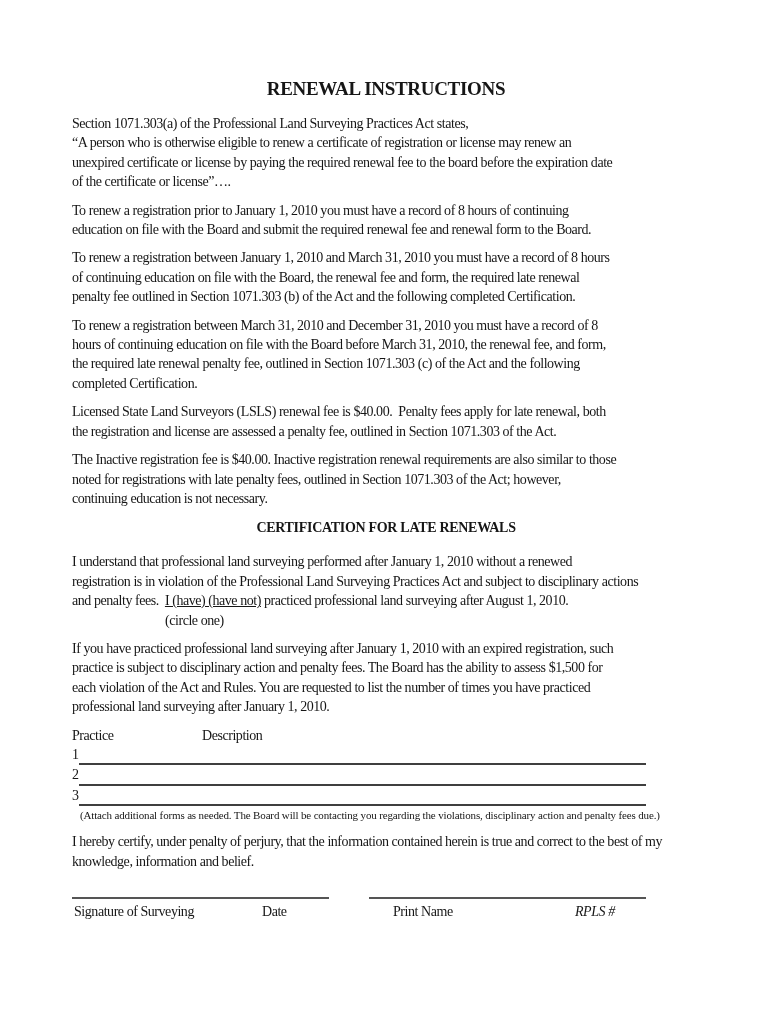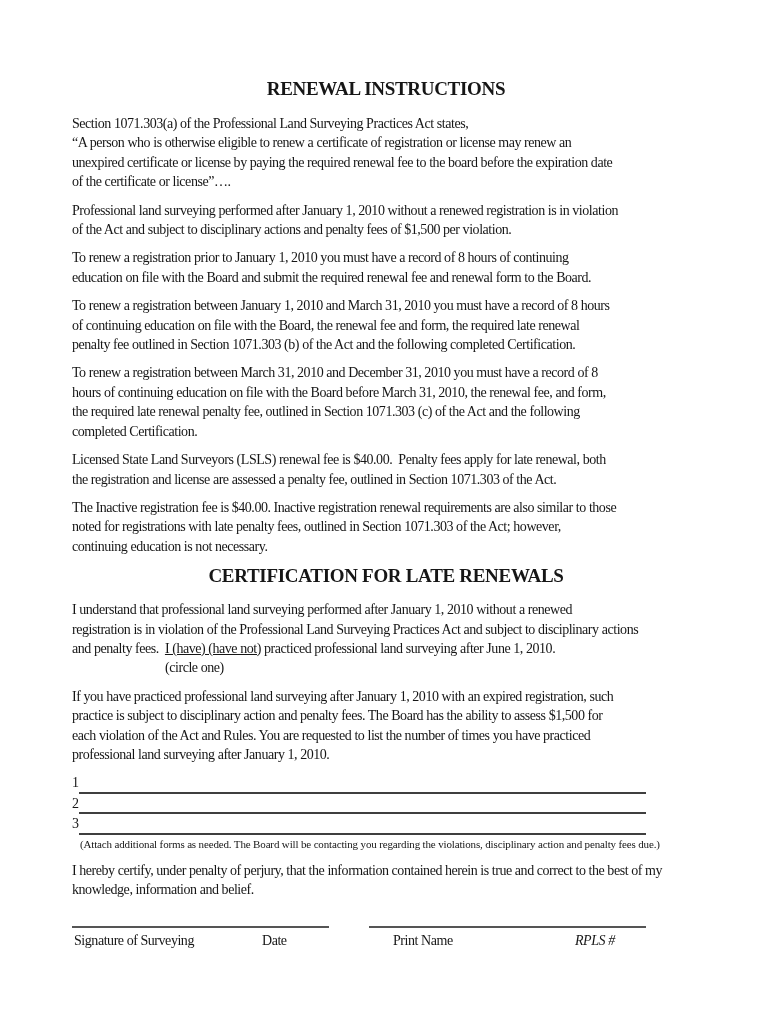--- a/index.html
+++ b/index.html
@@ -23,21 +23,21 @@
     text-align: center;
     font-size: 19px;
     letter-spacing: -0.3px;
     font-weight: bold;
     margin: 0 0 14px 0;
     line-height: 22px;
   }
   h2.section-title {
     width: 628px;
     text-align: center;
-    font-size: 19px;
+    font-size: 14px;
     letter-spacing: -0.3px;
     font-weight: bold;
     margin: 5px 0 13px 0;
     line-height: 22px;
   }
   .para {
     margin: 0 0 9px 0;
     width: 698px;
     white-space: pre-line;
   }
@@ -99,22 +99,20 @@
 
 <div class="page">
 
   <h1 class="doc-title">RENEWAL INSTRUCTIONS</h1>
 
   <p class="para">Section 1071.303(a) of the Professional Land Surveying Practices Act states,
 “A person who is otherwise eligible to renew a certificate of registration or license may renew an
 unexpired certificate or license by paying the required renewal fee to the board before the expiration date
 of the certificate or license”….</p>
 
-  <p class="para">Professional land surveying performed after January 1, 2010 without a renewed registration is in violation
-of the Act and subject to disciplinary actions and penalty fees of $1,500 per violation.</p>
 
   <p class="para">To renew a registration prior to January 1, 2010 you must have a record of 8 hours of continuing
 education on file with the Board and submit the required renewal fee and renewal form to the Board.</p>
 
   <p class="para">To renew a registration between January 1, 2010 and March 31, 2010 you must have a record of 8 hours
 of continuing education on file with the Board, the renewal fee and form, the required late renewal
 penalty fee outlined in Section 1071.303 (b) of the Act and the following completed Certification.</p>
 
   <p class="para">To renew a registration between March 31, 2010 and December 31, 2010 you must have a record of 8
 hours of continuing education on file with the Board before March 31, 2010, the renewal fee, and form,
@@ -125,28 +123,32 @@
 the registration and license are assessed a penalty fee, outlined in Section 1071.303 of the Act.</p>
 
   <p class="para">The Inactive registration fee is $40.00. Inactive registration renewal requirements are also similar to those
 noted for registrations with late penalty fees, outlined in Section 1071.303 of the Act; however,
 continuing education is not necessary.</p>
 
   <h2 class="section-title">CERTIFICATION FOR LATE RENEWALS</h2>
 
   <p class="para"><span>I understand that professional land surveying performed after January 1, 2010 without a renewed
 registration is in violation of the Professional Land Surveying Practices Act and subject to disciplinary actions</span>
-<span>and penalty fees.&nbsp; </span><span class="underlined-choice">I (have) (have not)</span><span> practiced professional land surveying after June 1, 2010.</span>
+<span>and penalty fees.&nbsp; </span><span class="underlined-choice">I (have) (have not)</span><span> practiced professional land surveying after August 1, 2010.</span>
 <span class="circle-note">(circle one)</span></p>
 
   <p class="para">If you have practiced professional land surveying after January 1, 2010 with an expired registration, such
 practice is subject to disciplinary action and penalty fees. The Board has the ability to assess $1,500 for
 each violation of the Act and Rules. You are requested to list the number of times you have practiced
 professional land surveying after January 1, 2010.</p>
 
+  <div class="practice-header">
+    <span class="col1">Practice</span>
+    <span>Description</span>
+  </div>
 
   <div class="practice-row">
     <span>1</span>
     <span class="fill-line"></span>
   </div>
   <div class="practice-row">
     <span>2</span>
     <span class="fill-line"></span>
   </div>
   <div class="practice-row">

